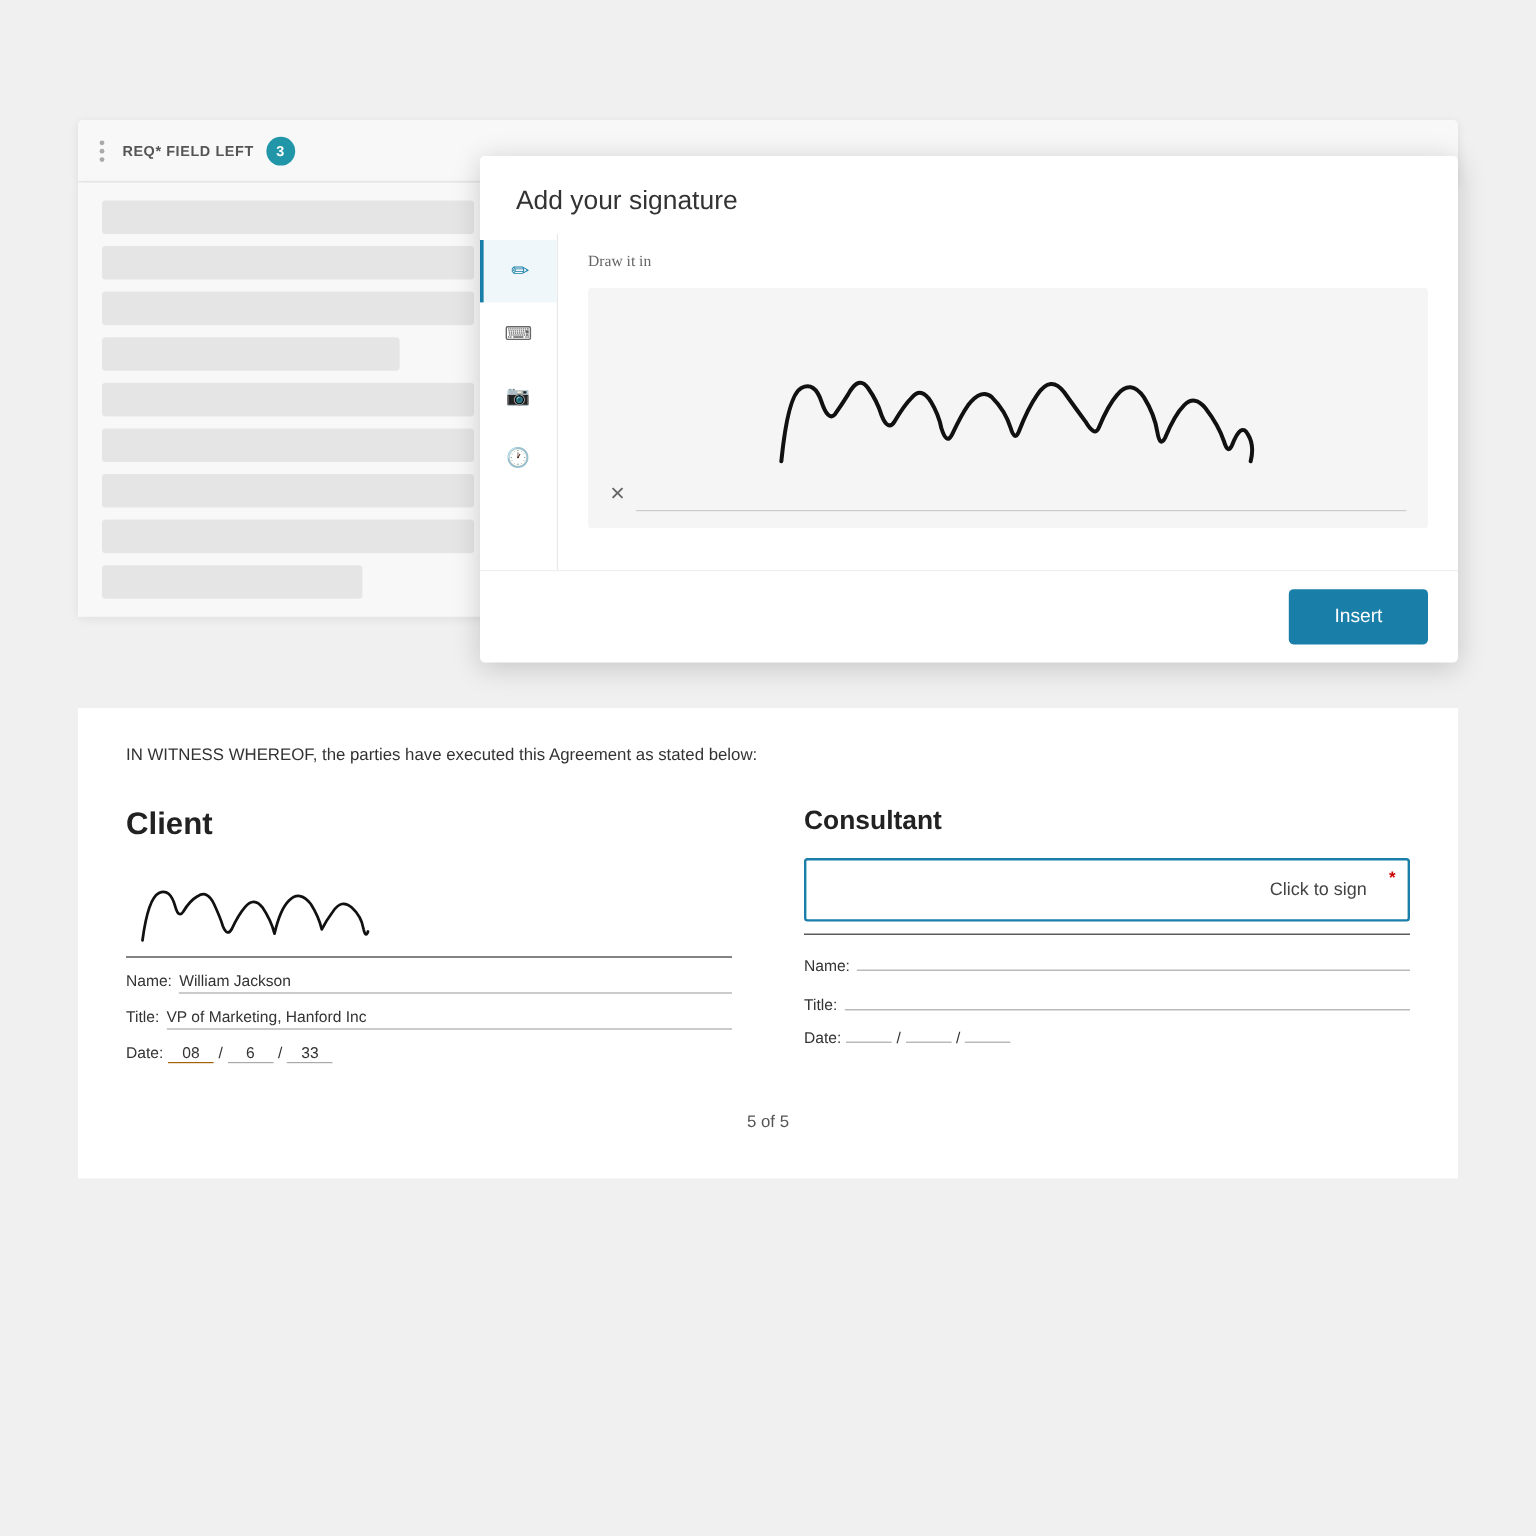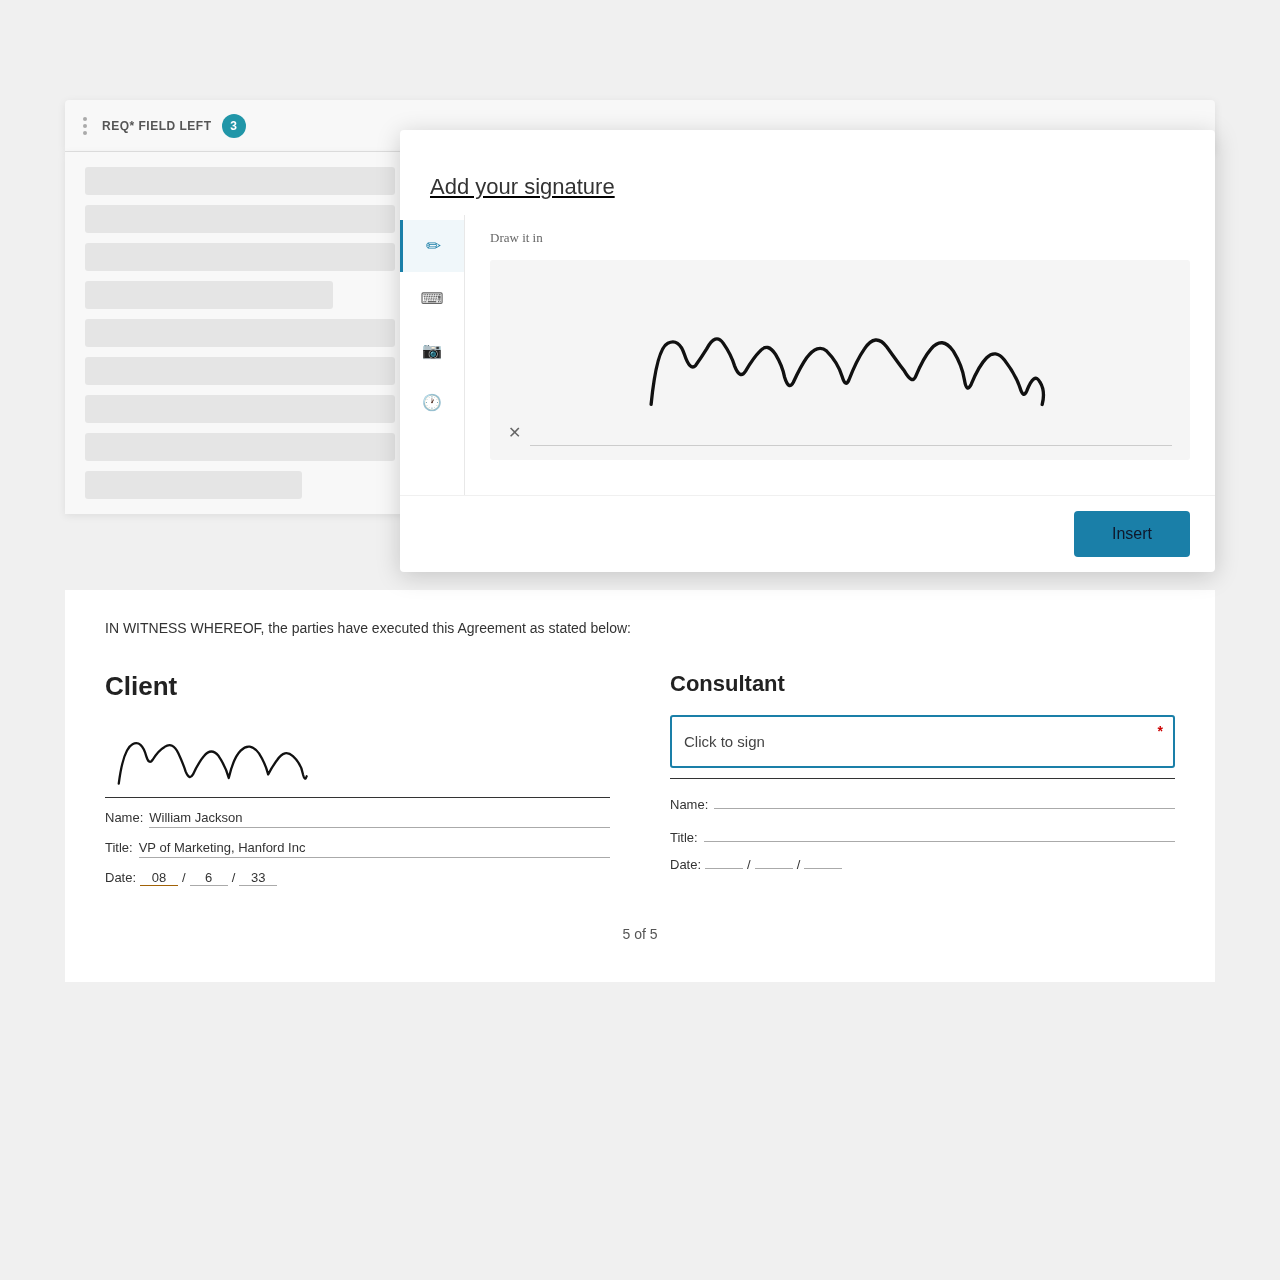--- a/index.html
+++ b/index.html
@@ -56,21 +56,21 @@
   <div style="height:28px; background:#e5e5e5; border-radius:3px; width:80%;"></div>
   <div style="height:28px; background:#e5e5e5; border-radius:3px;"></div>
   <div style="height:28px; background:#e5e5e5; border-radius:3px;"></div>
   <div style="height:28px; background:#e5e5e5; border-radius:3px;"></div>
   <div style="height:28px; background:#e5e5e5; border-radius:3px;"></div>
   <div style="height:28px; background:#e5e5e5; border-radius:3px; width:70%;"></div>
 </div>
 
 <div style="position:absolute; top:130px; left:400px; right:65px; background:#fff; border-radius:4px; box-shadow:0 4px 24px rgba(0,0,0,0.18); z-index:10;">
 
-  <div style="padding:44px 30px 15px;text-decoration:underline;">
+  <div style="padding:24px 30px 15px;">
     <h2 style="font-family:Arial,sans-serif; font-size:22px; font-weight:400; color:#333;">Add your signature</h2>
   </div>
 
   <div style="display:flex; min-height:280px;">
 
     <div style="width:65px; border-right:1px solid #e8e8e8; display:flex; flex-direction:column; align-items:center; padding-top:5px;">
 
       <div style="width:100%; height:52px; display:flex; align-items:center; justify-content:center; border-left:3px solid #1a7fa8; background:#f0f7fa; cursor:pointer;">
         <span style="font-size:18px; color:#1a7fa8;">✏</span>
       </div>
@@ -127,21 +127,21 @@
         </svg>
 
         <button style="position:absolute; bottom:18px; left:18px; background:none; border:none; font-size:16px; color:#666; cursor:pointer;">✕</button>
 
         <div style="position:absolute; bottom:14px; left:40px; right:18px; height:1px; background:#ccc;"></div>
       </div>
     </div>
   </div>
 
   <div style="padding:15px 25px; display:flex; justify-content:flex-end; border-top:1px solid #f0f0f0;">
-    <button style="background:#1a7fa8; color:#0f172a; border:none; padding:14px 38px; font-family:Arial,sans-serif; font-size:16px; font-weight:500; border-radius:4px; cursor:pointer;">Insert</button>
+    <button style="background:#1a7fa8; color:#ffffff; border:none; padding:14px 38px; font-family:Arial,sans-serif; font-size:16px; font-weight:500; border-radius:4px; cursor:pointer;">Insert</button>
   </div>
 </div>
 
 <div style="position:absolute; top:590px; left:65px; right:65px; background:#fff; padding:30px 40px 40px;">
 
   <p style="font-family:Arial,sans-serif; font-size:14px; color:#333; margin-bottom:35px;">IN WITNESS WHEREOF, the parties have executed this Agreement as stated below:</p>
 
   <div style="display:flex; gap:60px;">
 
     <div style="flex:1;">
@@ -188,21 +188,21 @@
         <span>/</span>
         <span style="border-bottom:1px solid #aaa; width:38px; text-align:center;">6</span>
         <span>/</span>
         <span style="border-bottom:1px solid #aaa; width:38px; text-align:center;">33</span>
       </div>
     </div>
 
     <div style="flex:1;">
       <h3 style="font-family:Arial,sans-serif; font-size:22px; font-weight:bold; color:#222; margin-bottom:18px;">Consultant</h3>
 
-      <div style="border:2px solid #1a7fa8; border-radius:3px; padding:16px 12px; text-align:left; cursor:pointer; position:relative; font-family:Arial,sans-serif; font-size:15px; color:#444; margin-bottom:10px; background:#fff;">
+      <div style="border:2px solid #1a7fa8; border-radius:3px; padding:16px 34px; text-align:right; cursor:pointer; position:relative; font-family:Arial,sans-serif; font-size:15px; color:#444; margin-bottom:10px; background:#fff;">
         <span>Click to sign</span>
         <span style="position:absolute; top:6px; right:10px; color:#cc0000; font-size:14px; font-weight:bold;">*</span>
       </div>
 
       <div style="border-bottom:1px solid #333; width:100%; margin-bottom:12px;"></div>
 
       <div style="display:flex; align-items:baseline; margin-bottom:12px; font-family:Arial,sans-serif; font-size:13px; color:#333; gap:6px;">
         <span>Name:</span>
         <span style="border-bottom:1px solid #aaa; flex:1; min-height:18px;"></span>
       </div>

